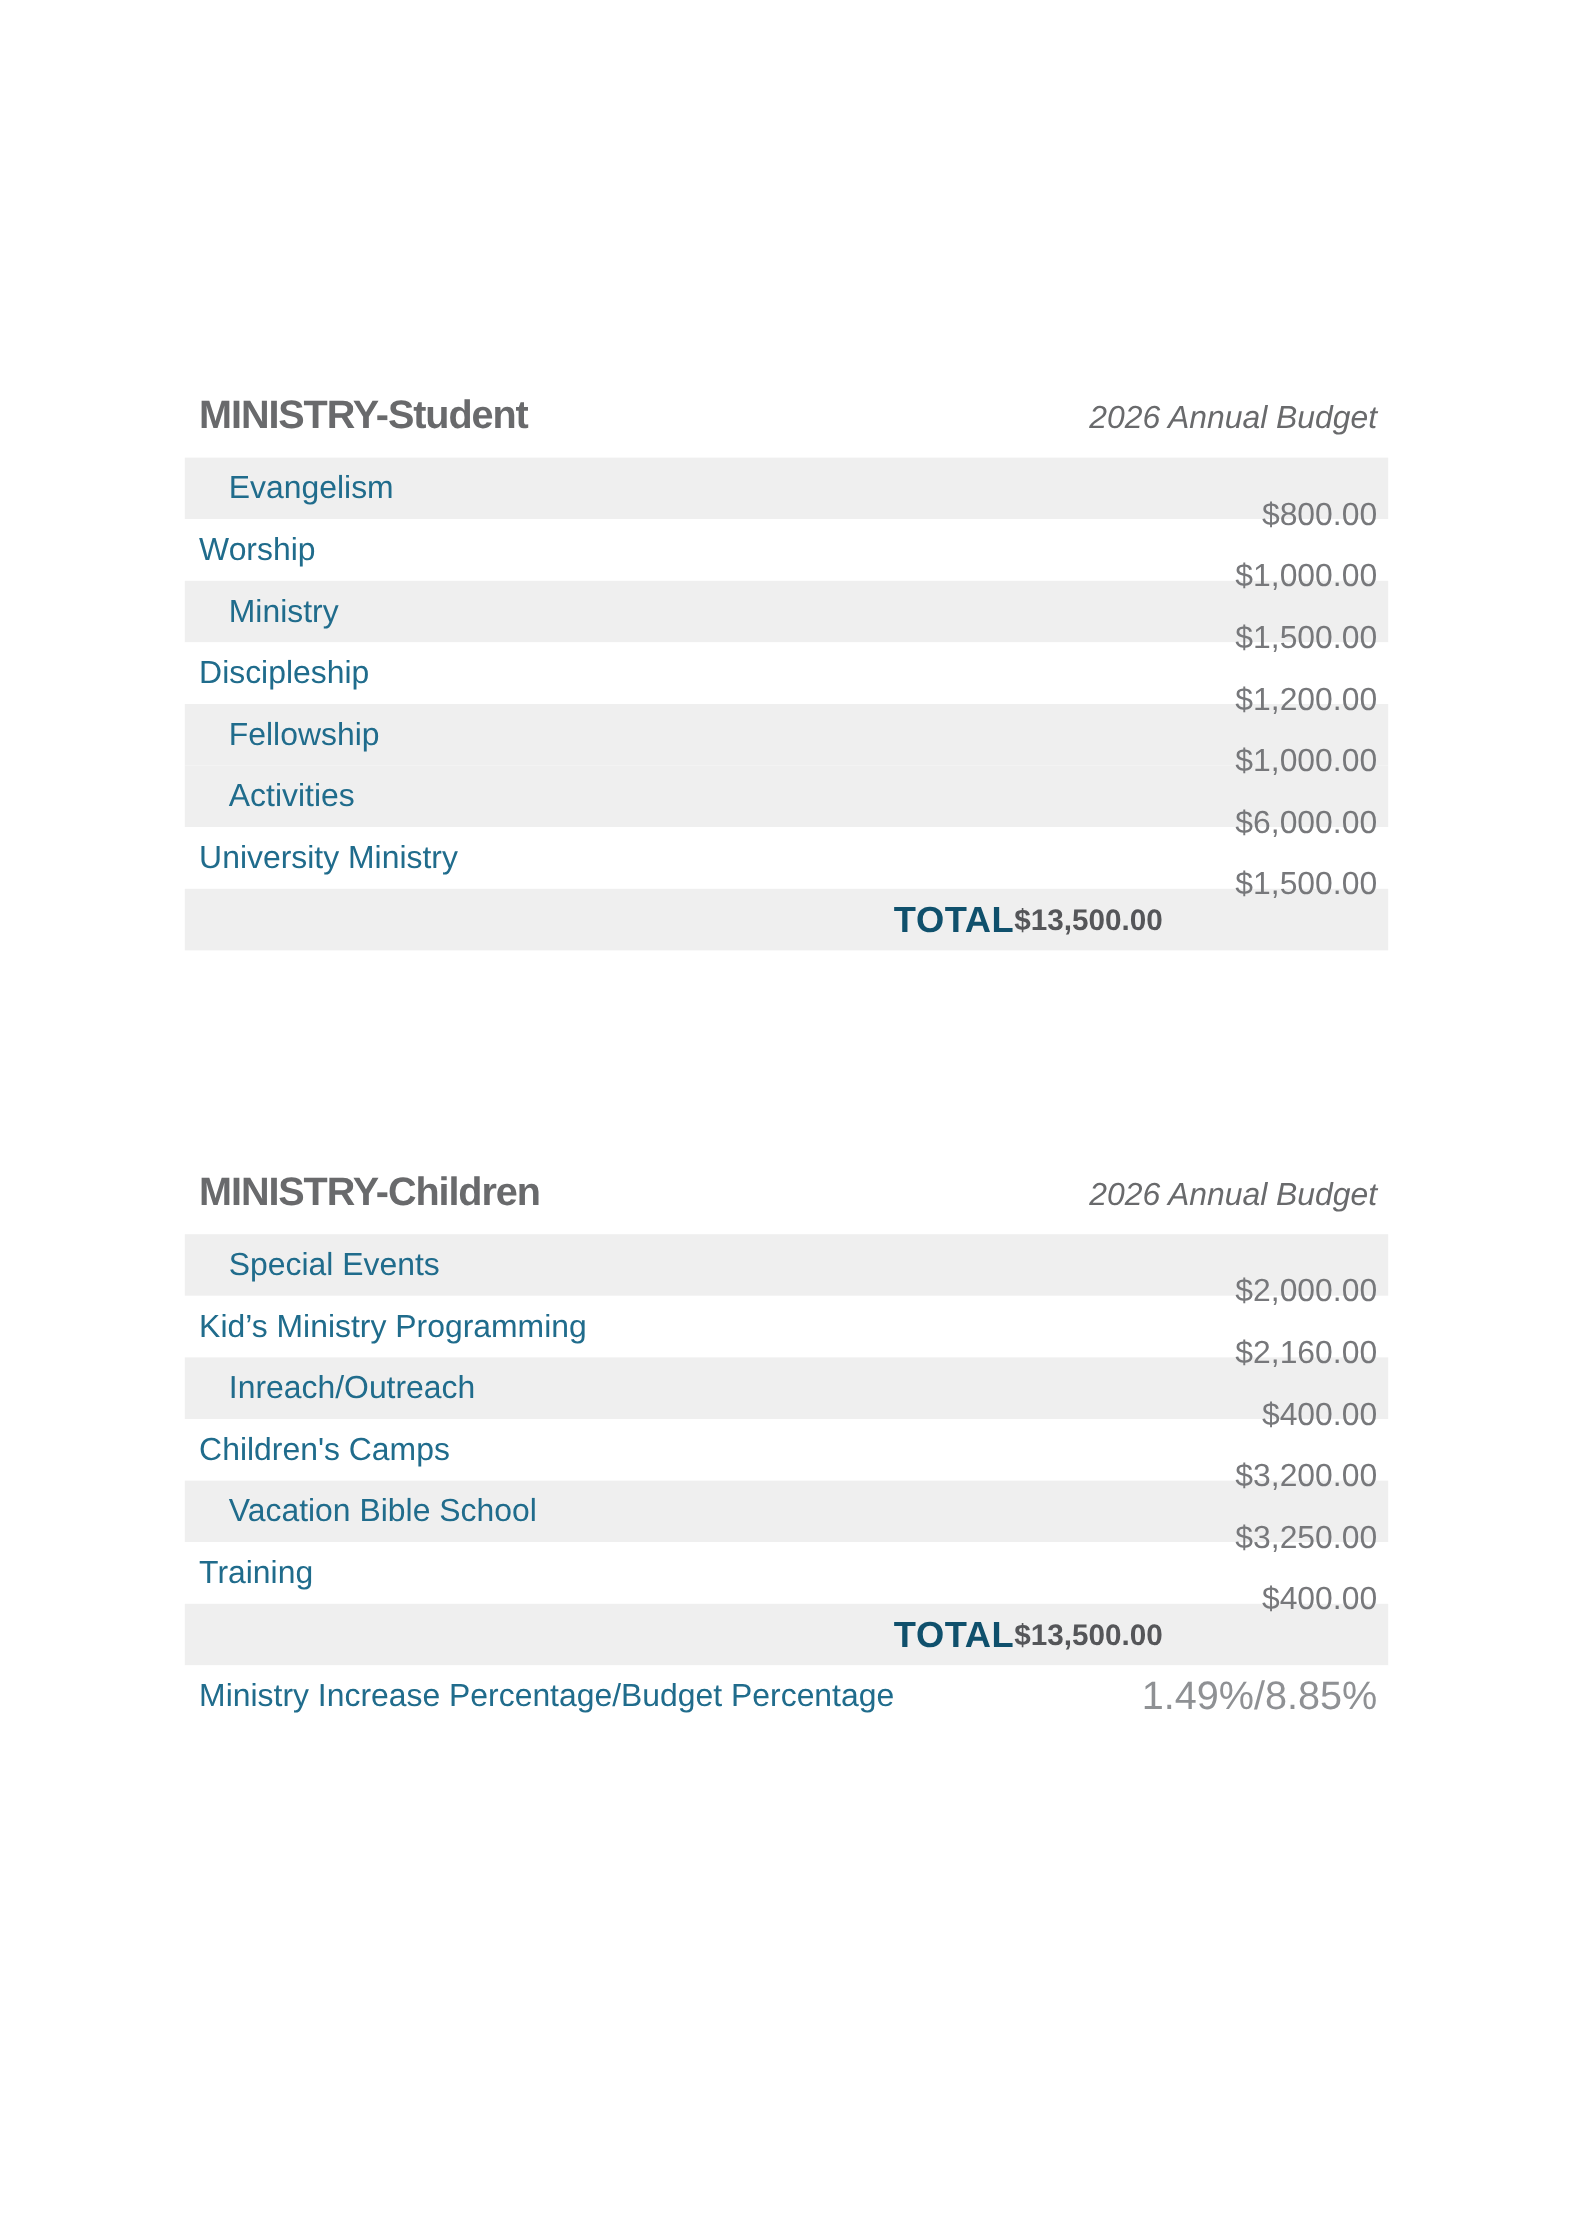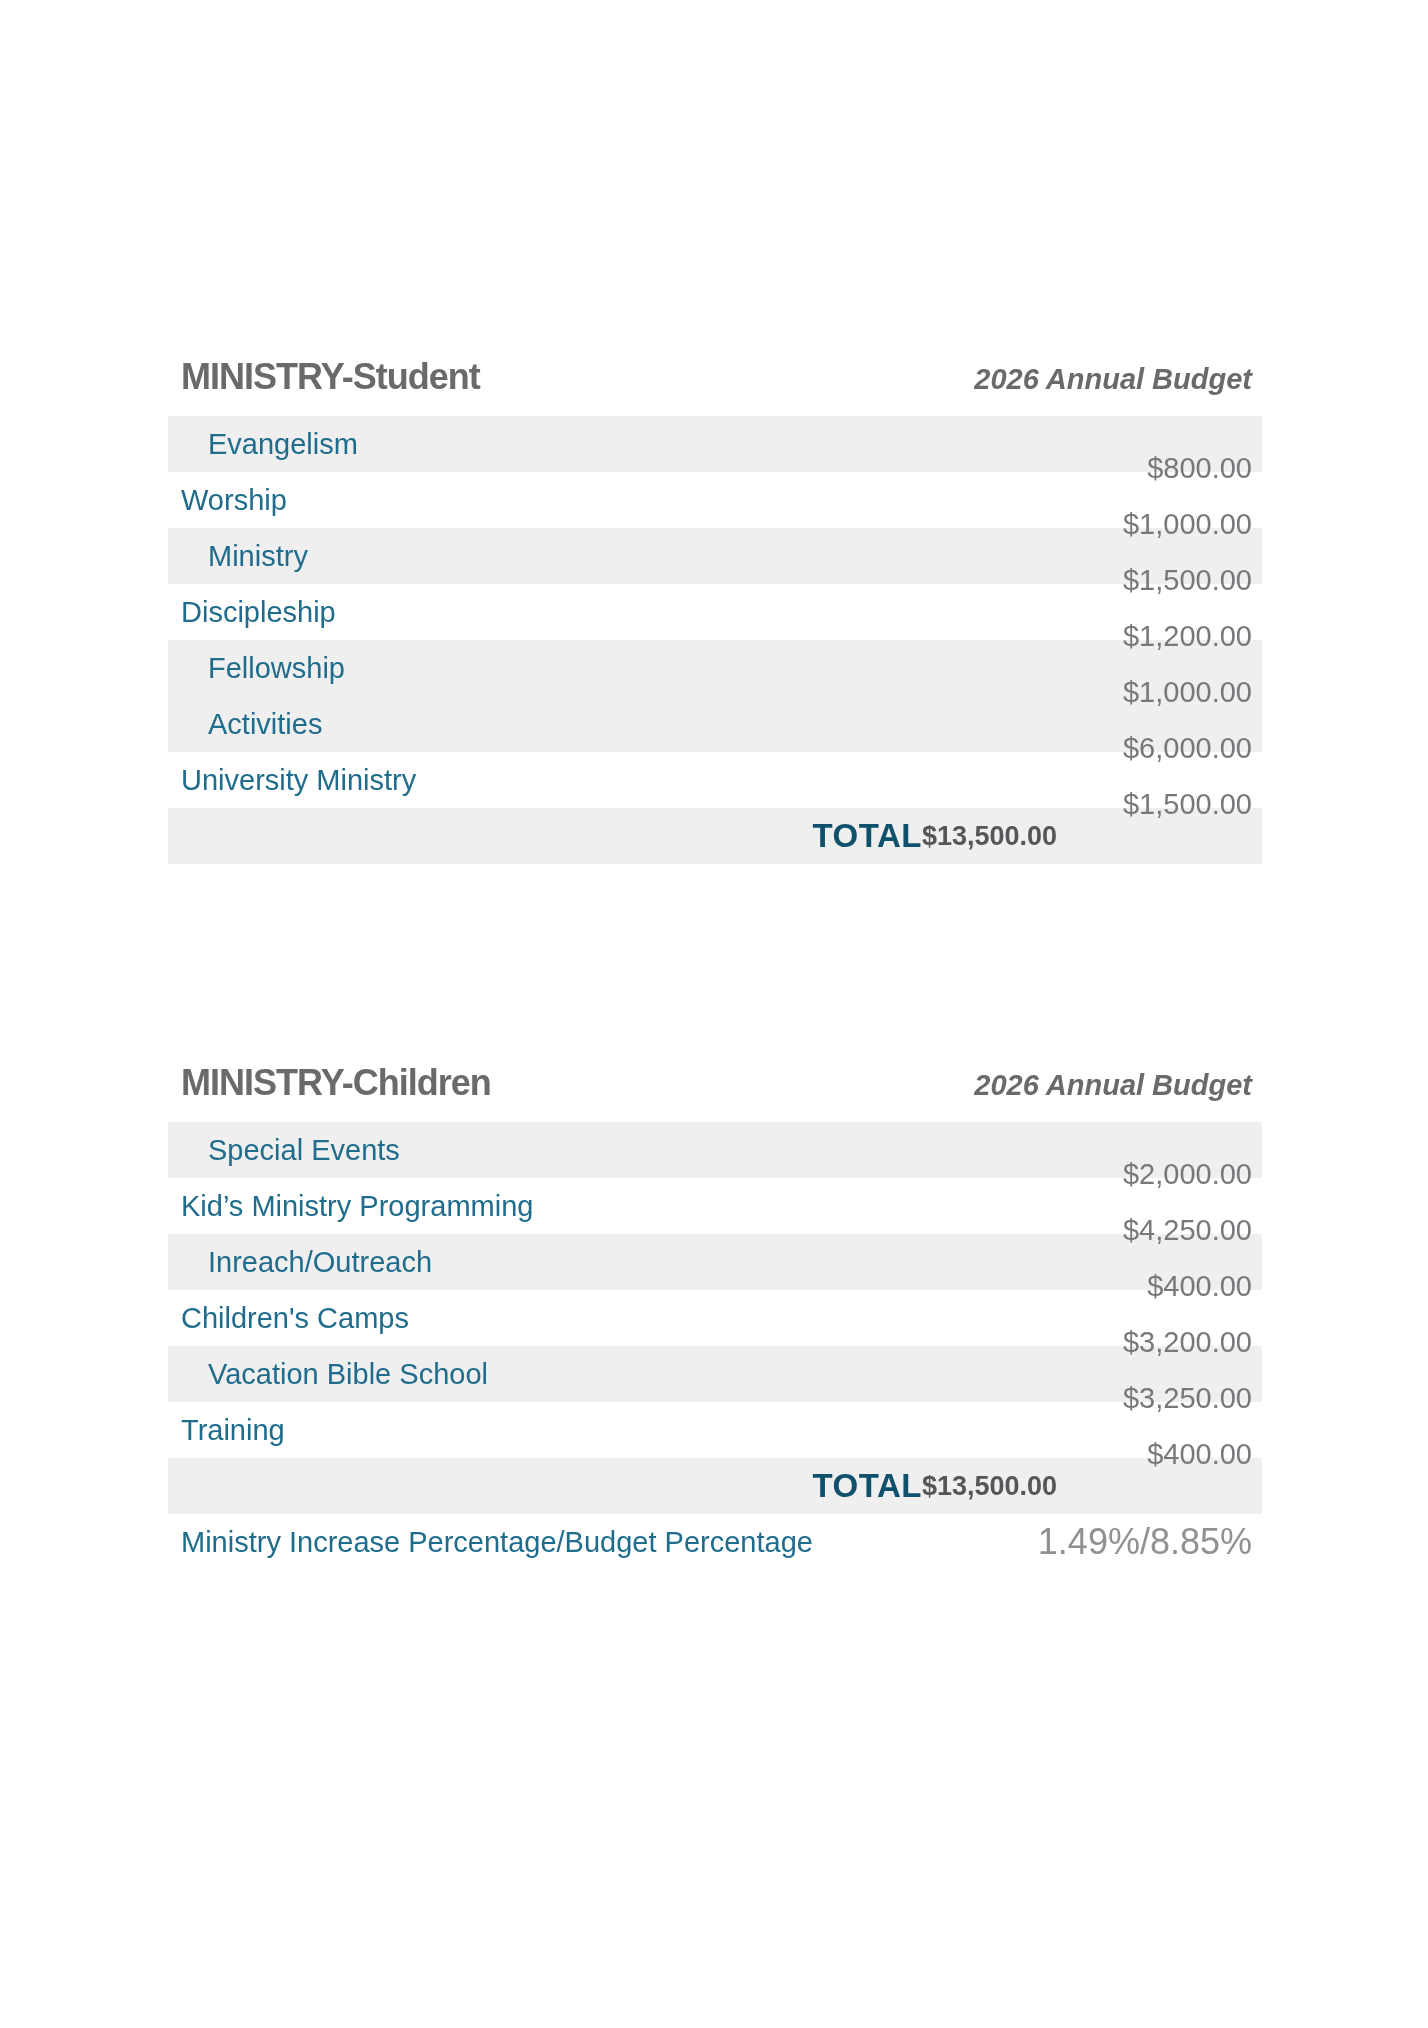--- a/index.html
+++ b/index.html
@@ -35,21 +35,21 @@
     font-size: 36px;
     font-weight: bold;
     color: #696a6c;
     letter-spacing: -1px;
     margin: 0;
     line-height: 50px;
     white-space: nowrap;
   }
   .column-header {
     font-size: 29px;
-    font-weight: bold;
+    font-weight: normal;
     font-style: italic;
     color: #696a6c;
     white-space: nowrap;
   }
 
   .budget-table { width: 100%; }
   .row {
     height: 56px;
     display: flex;
     align-items: center;
@@ -143,21 +143,21 @@
     <h2 class="section-title">MINISTRY-Children</h2>
     <div class="column-header">2026 Annual Budget</div>
   </div>
   <div class="budget-table">
     <div class="row stripe">
       <span class="item-label">Special Events</span>
       <span class="item-amount">$2,000.00</span>
     </div>
     <div class="row">
       <span class="item-label">Kid’s Ministry Programming</span>
-      <span class="item-amount">$4,250.00</span>
+      <span class="item-amount">$2,160.00</span>
     </div>
     <div class="row stripe">
       <span class="item-label">Inreach/Outreach</span>
       <span class="item-amount">$400.00</span>
     </div>
     <div class="row">
       <span class="item-label">Children's Camps</span>
       <span class="item-amount">$3,200.00</span>
     </div>
     <div class="row stripe">

